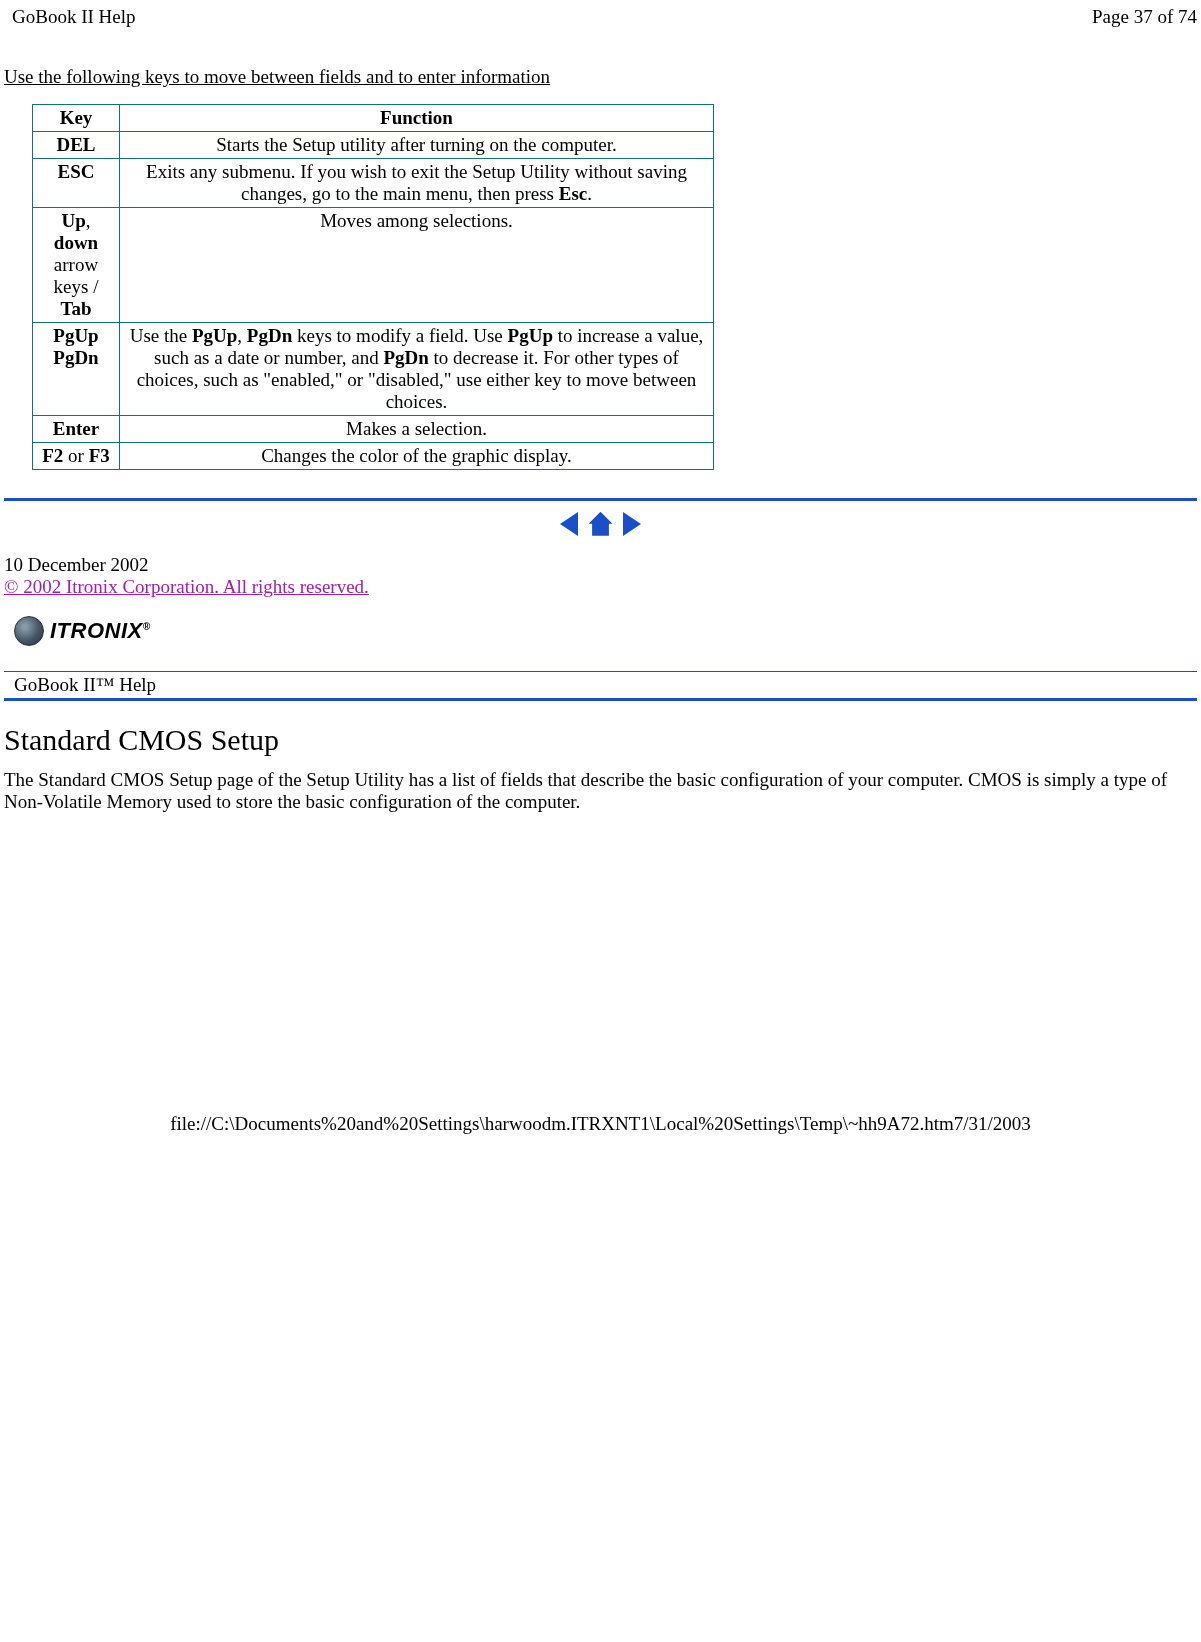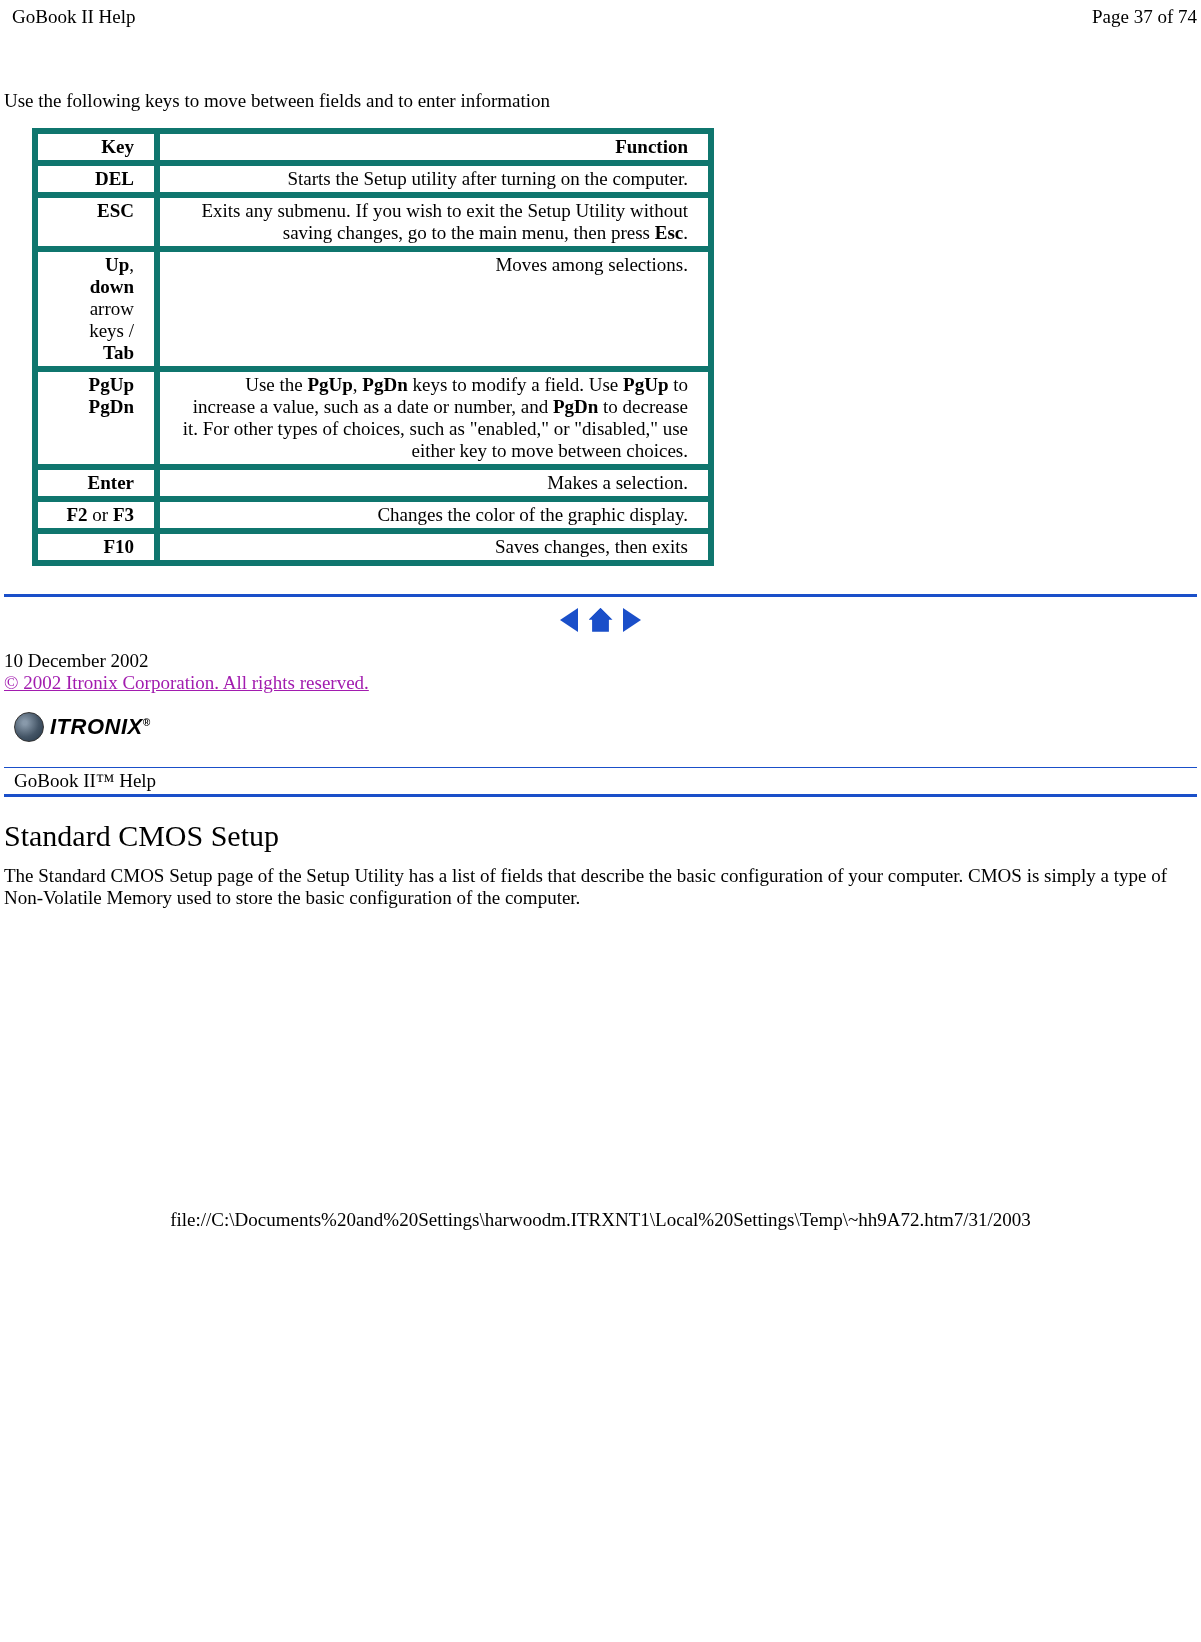--- a/index.html
+++ b/index.html
@@ -13,32 +13,33 @@
     }
     .header-bar {
       display: flex;
       justify-content: space-between;
       padding: 6px 4px 2px 12px;
     }
     .content {
       padding: 0 4px;
     }
     .intro {
-      margin-top: 60px;
+      margin-top: 36px;
       margin-bottom: 16px;
+      text-decoration: underline;
     }
     table.keytable {
       border-collapse: collapse;
       margin-left: 28px;
       width: 682px;
     }
     table.keytable td, table.keytable th {
-      border: 6px solid #0f766e;
-      padding: 2px 20px;
-      text-align: right;
+      border: 1px solid #0f766e;
+      padding: 2px 5px;
+      text-align: center;
       vertical-align: top;
       font-weight: normal;
     }
     table.keytable th {
       font-weight: bold;
     }
     .col-key { width: 76px; }
     .hr-blue {
       border: none;
       height: 3px;
@@ -152,24 +153,20 @@
           <td>Use the <b>PgUp</b>, <b>PgDn</b> keys to modify a field.  Use <b>PgUp</b> to increase a value, such as a date or number, and <b>PgDn</b> to decrease it.  For other types of choices, such as "enabled," or "disabled," use either key to move between choices.</td>
         </tr>
         <tr>
           <td class="col-key"><b>Enter</b></td>
           <td>Makes a selection.</td>
         </tr>
         <tr>
           <td class="col-key"><b>F2</b> or <b>F3</b></td>
           <td>Changes the color of the graphic display.</td>
         </tr>
-        <tr>
-          <td class="col-key"><b>F10</b></td>
-          <td>Saves changes, then exits</td>
-        </tr>
       </tbody>
   </table>
 
   <hr class="hr-blue">
 
   <div class="nav-row">
     <span class="tri-left"></span>
     <span class="home-icon"></span>
     <span class="tri-right"></span>
   </div>

